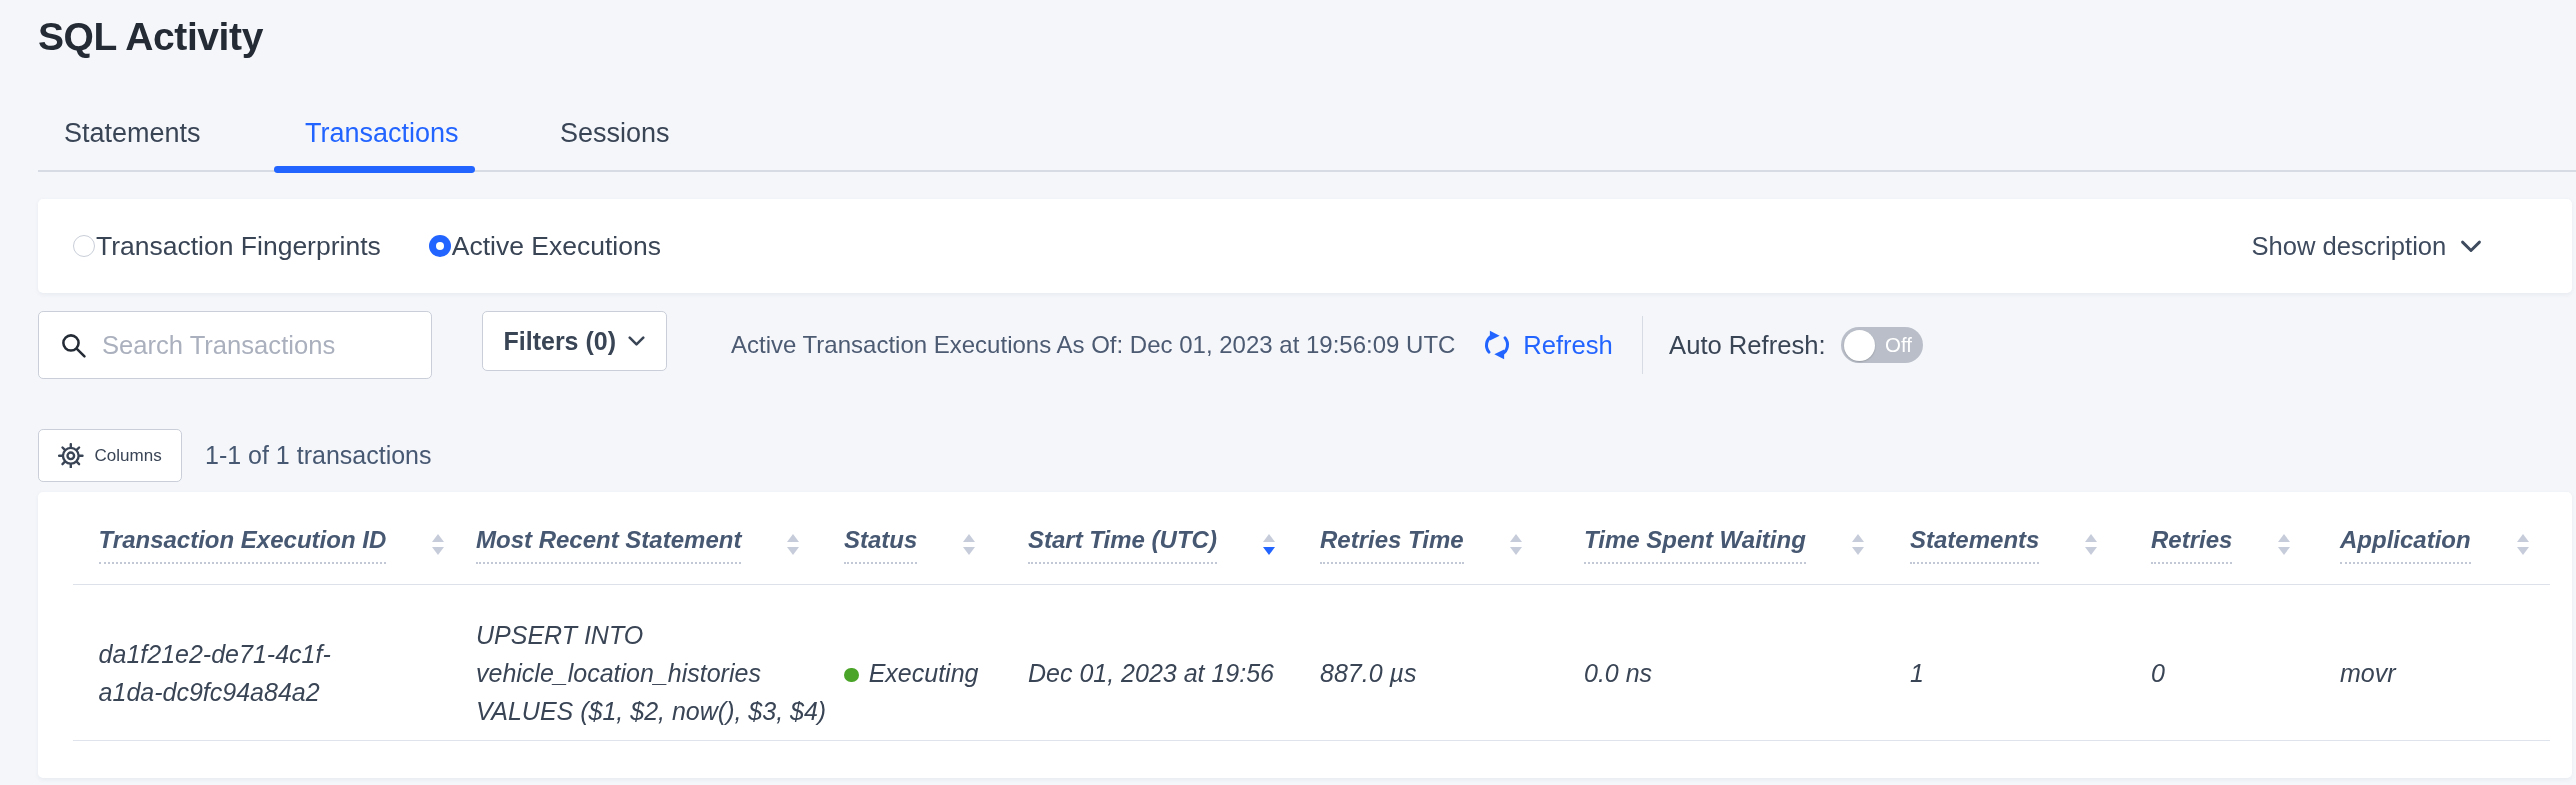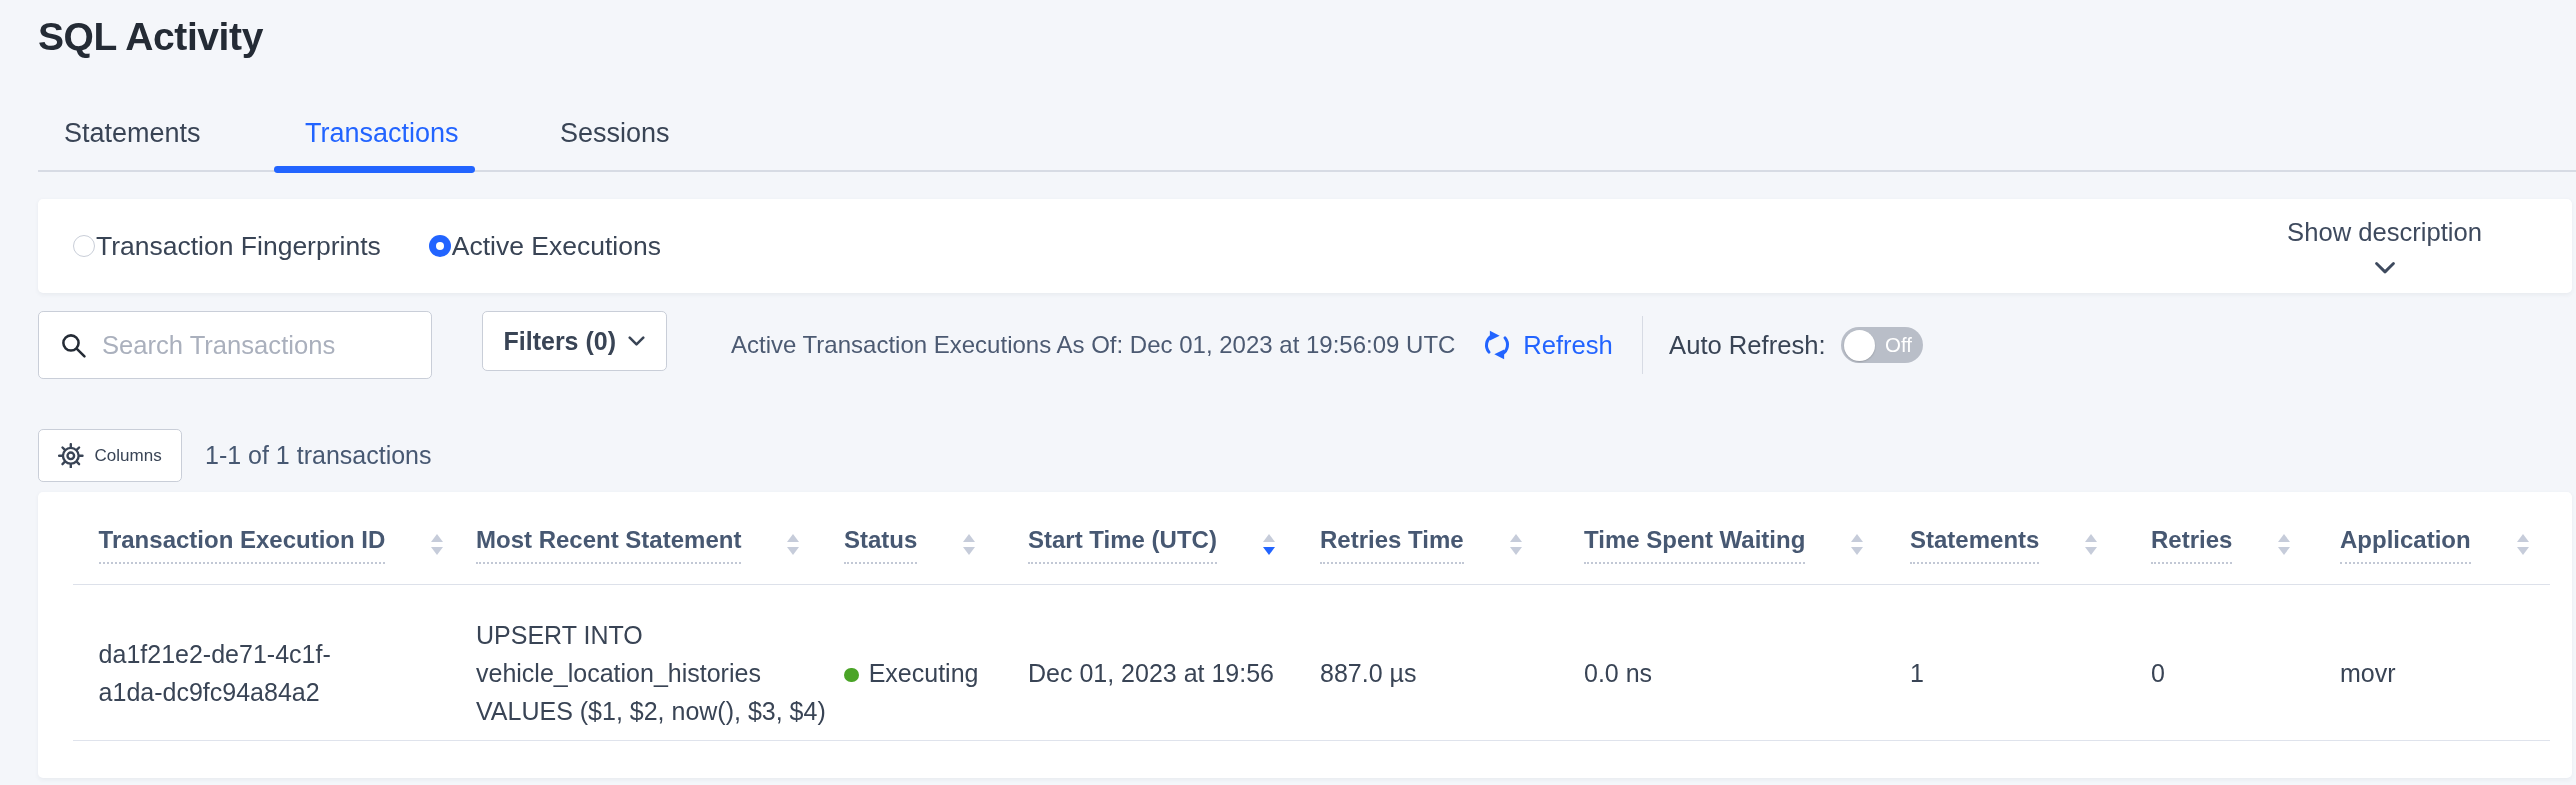--- a/index.html
+++ b/index.html
@@ -29,21 +29,21 @@
   .options-inner { display:flex; align-items:center; height:100%; padding-left:35px; position:relative; }
 
   .radio-opt { display:flex; align-items:center; cursor:pointer; }
   .radio-circle { width:22px; height:22px; border-radius:50%; background:#fff; border:1.7px solid #c9ced8; flex:0 0 auto; }
   .radio-circle.checked { border:0; background:#2264ff; position:relative; }
   .radio-circle.checked::after { content:""; position:absolute; left:6.8px; top:6.8px; width:8.5px; height:8.5px; border-radius:50%; background:#fff; }
   .radio-label { margin-left:1px; font-size:26.5px; color:#394455; }
   .radio-gap { width:48px; }
 
   .show-desc { position:absolute; right:90px; top:50%; transform:translateY(-50%);
-               display:flex; align-items:center; gap:13.7px; cursor:pointer; font-size:25.6px; color:#3e4a5e;flex-direction:column; }
+               display:flex; align-items:center; gap:13.7px; cursor:pointer; font-size:25.6px; color:#3e4a5e; }
 
   
   .search-box { left:38px; top:311px; width:394px; height:68px; background:#fff;
                 border:1.7px solid #c9ced8; border-radius:5.1px; display:flex; align-items:center; padding:0 17px 0 20.5px; }
   .search-box input { border:0; outline:none; flex:1; font-size:25.6px; color:#394455; margin-left:15.4px;
                       font-family:inherit; background:transparent; }
   .search-box input::placeholder { color:#aab0bd; }
 
   .filters-btn { left:482px; top:311px; height:60px; background:#fff; border:1.7px solid #c9ced8; border-radius:5.1px;
                  display:flex; align-items:center; gap:12px; padding:0 20.5px; cursor:pointer; }
@@ -59,21 +59,21 @@
   .toggle .knob { position:absolute; left:2.6px; top:2.6px; width:31px; height:31px; border-radius:50%; background:#fff; box-shadow:0 0.9px 1.7px rgba(0,0,0,.2); }
   .toggle .state { position:absolute; left:44px; top:50%; transform:translateY(-50%); font-size:20.5px; color:#fff; }
 
   
   .columns-btn { left:38px; top:429px; height:53px; background:#fff; border:1.7px solid #c9ced8; border-radius:5.1px;
                  display:flex; align-items:center; gap:11px; padding:0 19px; cursor:pointer; }
   .columns-btn .lbl { font-size:17px; font-weight:400; color:#394455; }
   .result-count { left:205px; top:429px; height:53px; display:flex; align-items:center; font-size:25px; color:#475872; }
 
   
-  .table-card { left:38px; top:492px; width:2534px; height:286px; padding:0 24px 0 35px; overflow:hidden; }
+  .table-card { left:38px; top:492px; width:2534px; height:286px; padding:0 24px 0 35px; overflow:hidden;font-style:italic; }
   table { border-collapse:collapse; table-layout:fixed; width:2475px; }
   th { text-align:left; vertical-align:bottom; padding:34px 0 20.5px; border-bottom:1.7px solid #dde1ea; }
   .hflex { display:flex; align-items:center; }
   .hlabel { font-size:24px; font-weight:700; color:#475872; padding-bottom:7.7px;
             border-bottom:2.6px dotted #c2c8d5; white-space:nowrap; }
   .sort { display:flex; flex-direction:column; gap:5.1px; margin-left:46px; flex:0 0 auto; cursor:pointer; }
   .tri-up { width:0; height:0; border-left:6.8px solid transparent; border-right:6.8px solid transparent; border-bottom:8.5px solid #c6ccda; }
   .tri-down { width:0; height:0; border-left:6.8px solid transparent; border-right:6.8px solid transparent; border-top:8.5px solid #c6ccda; }
   .tri-down.active { border-top-color:#2264ff; }
   td { padding:31px 0 10.2px; border-bottom:1.7px solid #dfe3ec; font-size:25px; color:#394455;

